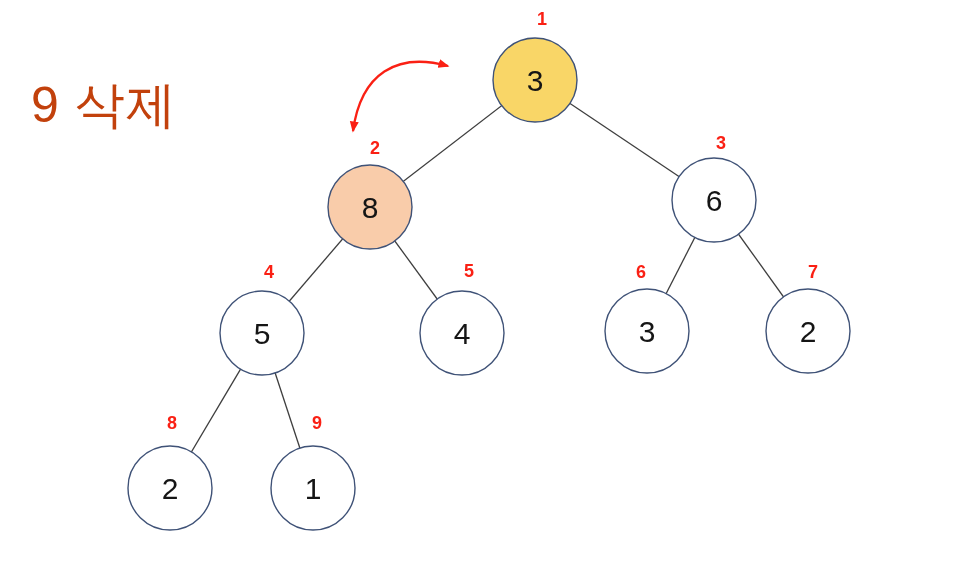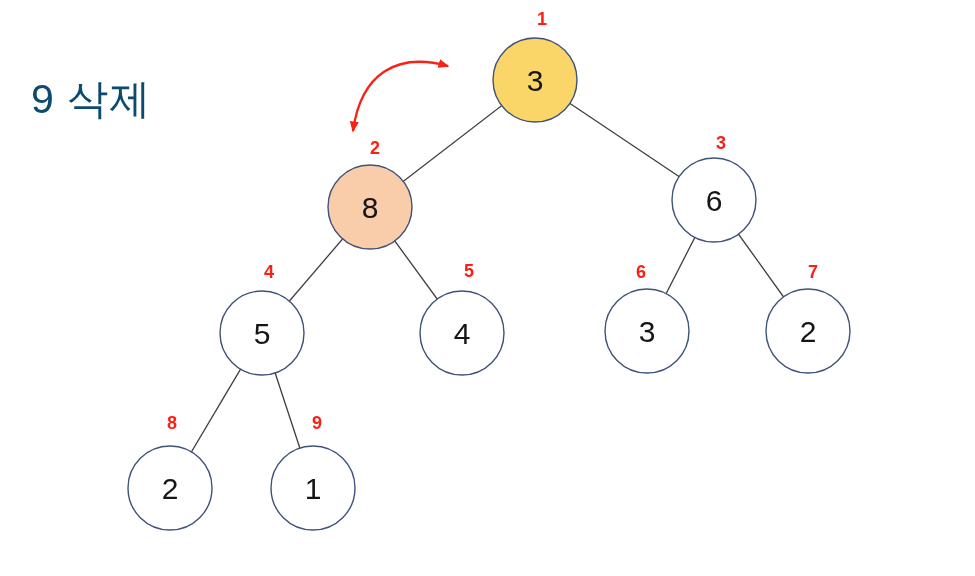--- a/index.html
+++ b/index.html
@@ -8,23 +8,23 @@
     width: 975px;
     height: 576px;
     background: #ffffff;
     overflow: hidden;
     font-family: "Liberation Sans", "DejaVu Sans", sans-serif;
   }
   #title {
     position: absolute;
     left: 31px;
     top: 72px;
-    font-size: 41px;
+    font-size: 50px;
     font-weight: 300;
-    color: #0c4a6e;
+    color: #c2410c;
     letter-spacing: 1px;
     white-space: nowrap;
     font-family: "Liberation Sans", "DejaVu Sans", sans-serif;
   }
   #tree-svg { position: absolute; left: 0; top: 0; }
   .node-value {
     font-family: "Liberation Sans", "DejaVu Sans", sans-serif;
     font-size: 30px;
     fill: #151515;
   }

